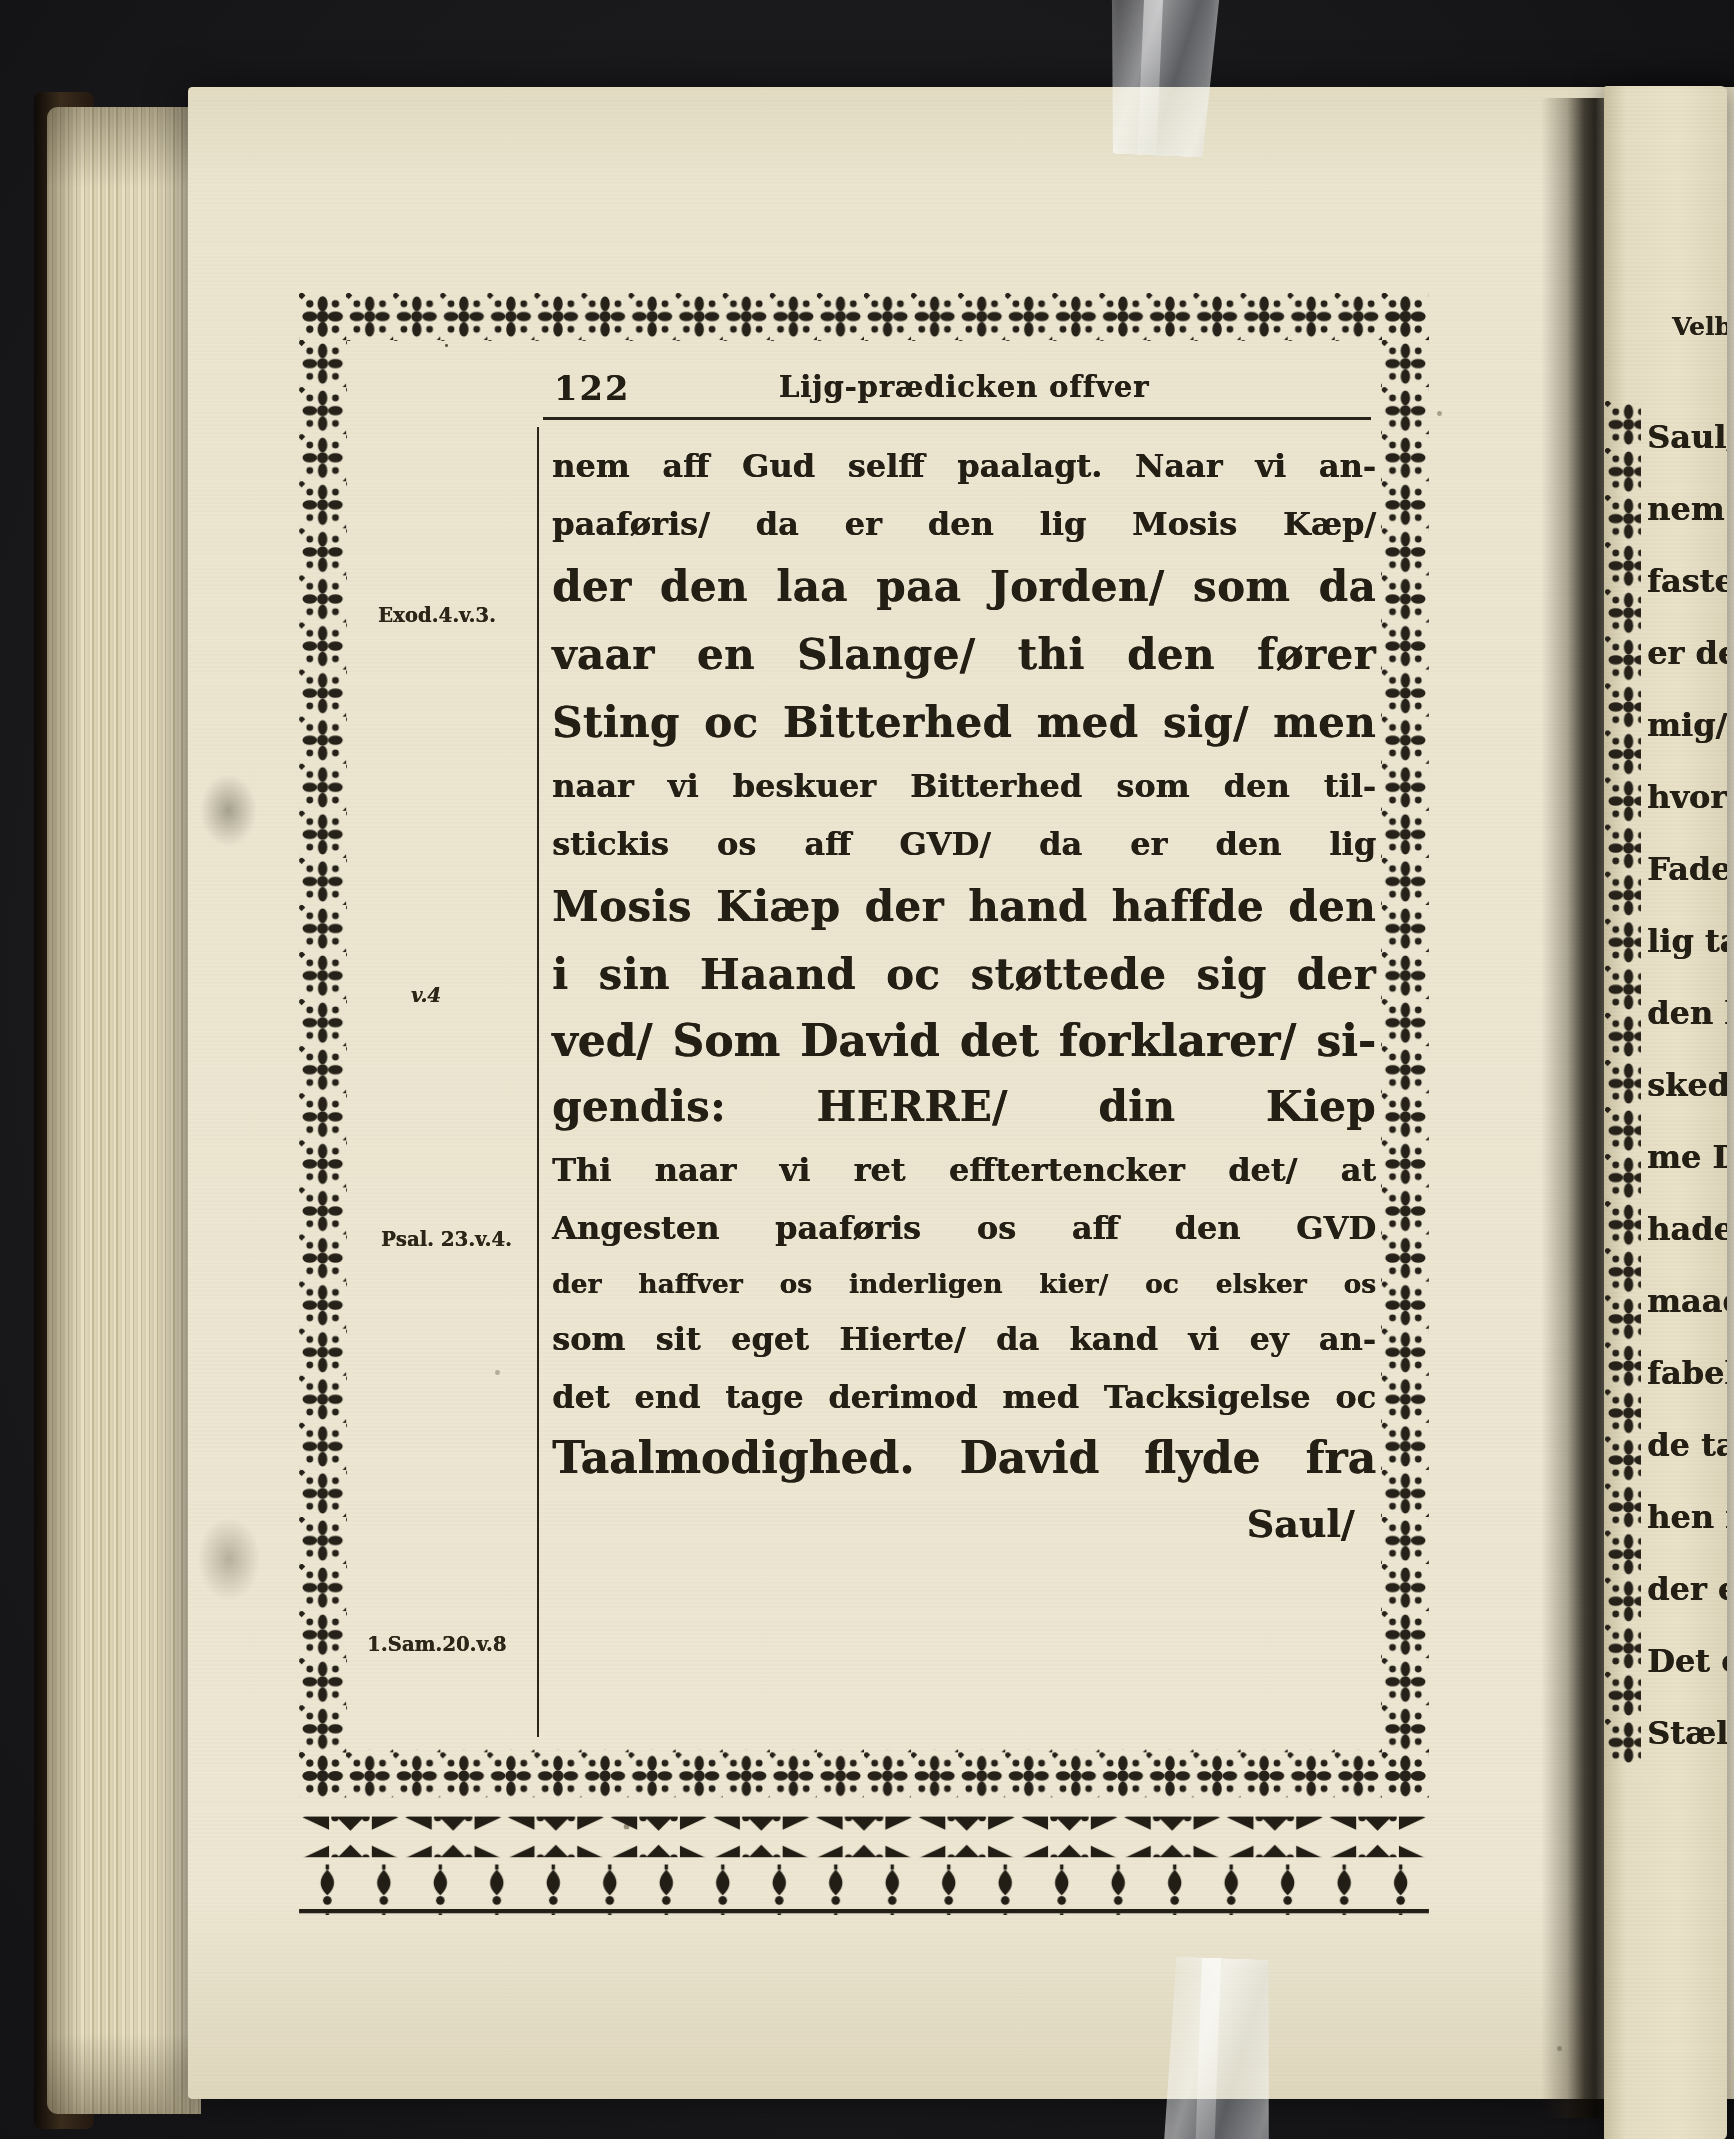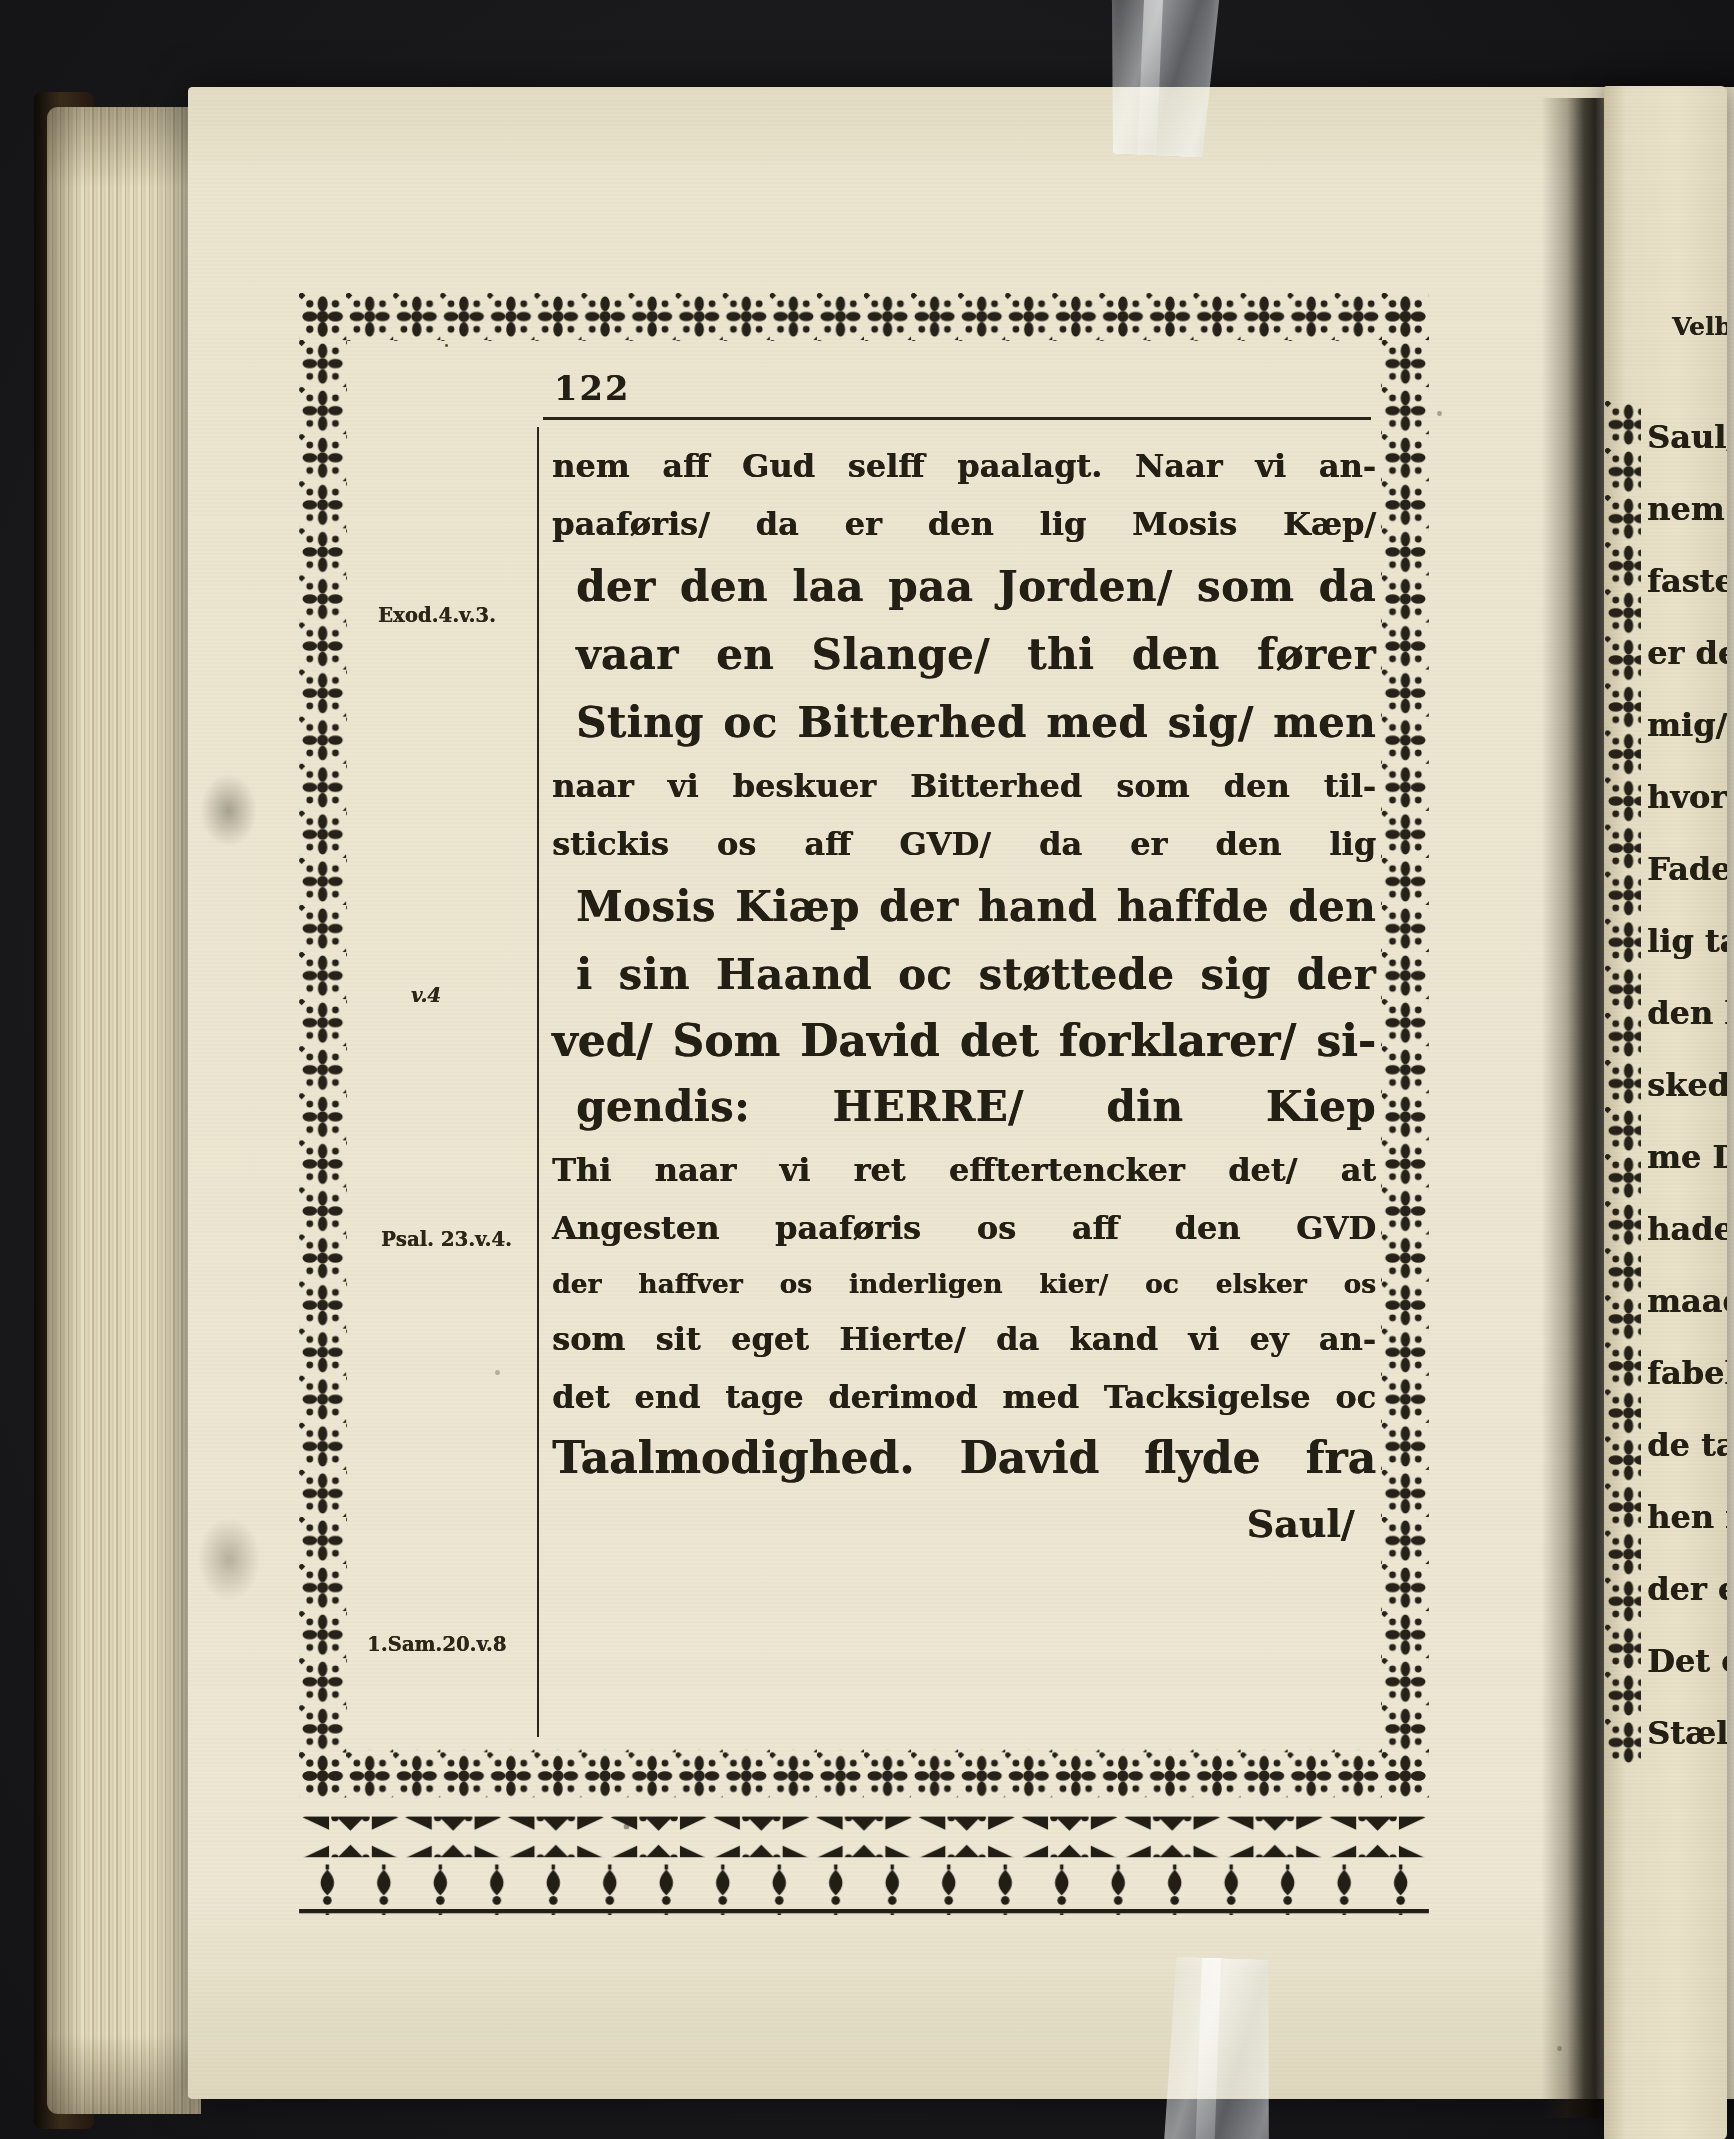--- a/index.html
+++ b/index.html
@@ -57,21 +57,21 @@
   .note{position:absolute;font-size:19.7px;font-weight:600;color:#2c2619;
     font-family:"DejaVu Serif","Liberation Serif",serif;text-shadow:0.2px 0 0 currentColor;}
   .n1{left:190px;top:517px;}
   .n2{left:223px;top:897px;font-style:italic;}
   .n3{left:193px;top:1141px;}
   .n4{left:179px;top:1546px;}
   
   .textblock{position:absolute;left:364px;top:350px;width:824px;color:#241f15;}
   .ln{font-weight:700;text-shadow:0.4px 0 0 currentColor;white-space:normal;}
   .j{text-align:justify;text-align-last:justify;}
-  .xl{font-size:42px;line-height:68px;letter-spacing:0.4px;margin-left:24px;}
+  .xl{font-size:42px;line-height:68px;letter-spacing:0.4px;}
   .lg{font-size:44px;line-height:64px;}
   .md{font-size:32px;line-height:58px;}
   .sm{font-size:26.5px;line-height:53px;}
   .catch{font-size:38px;line-height:68px;text-align:right;padding-right:21.4px;font-weight:700;
     text-shadow:0.4px 0 0 currentColor;}
   
   .gutter{
     position:absolute;left:1541px;top:98px;width:75px;height:2020px;
     background:linear-gradient(90deg, rgba(0,0,0,0) 0%, rgba(45,38,25,.35) 35%,
       rgba(22,18,11,.78) 58%, rgba(14,11,7,.85) 72%, rgba(45,38,25,.3) 100%);
@@ -160,20 +160,21 @@
       </defs>
       <rect x="0" y="0" width="2640" height="112" fill="url(#pFleuron)"></rect>
       <rect x="0" y="0" width="112" height="3515" fill="url(#pFleuron)"></rect>
       <rect x="2528" y="0" width="112" height="3515" fill="url(#pFleuron)"></rect>
       <rect x="0" y="3403" width="2640" height="112" fill="url(#pFleuron)"></rect>
       <rect x="0" y="3560" width="2640" height="95" fill="url(#pArrows)"></rect>
       <rect x="0" y="3672" width="2640" height="118" fill="url(#pTassels)"></rect>
     </svg>
 
     <span class="pagenum">122</span>
+    <span class="running-title">Lijg-prædicken offver</span>
     <div class="header-rule"></div>
     <div class="col-rule"></div>
 
     <div class="note n1">Exod.4.v.3.</div>
     <div class="note n2">v.4</div>
     <div class="note n3">Psal. 23.v.4.</div>
     <div class="note n4">1.Sam.20.v.8</div>
 
     <div class="textblock">
       <div class="ln md j">nem aff Gud selff paalagt. Naar vi an-</div>

